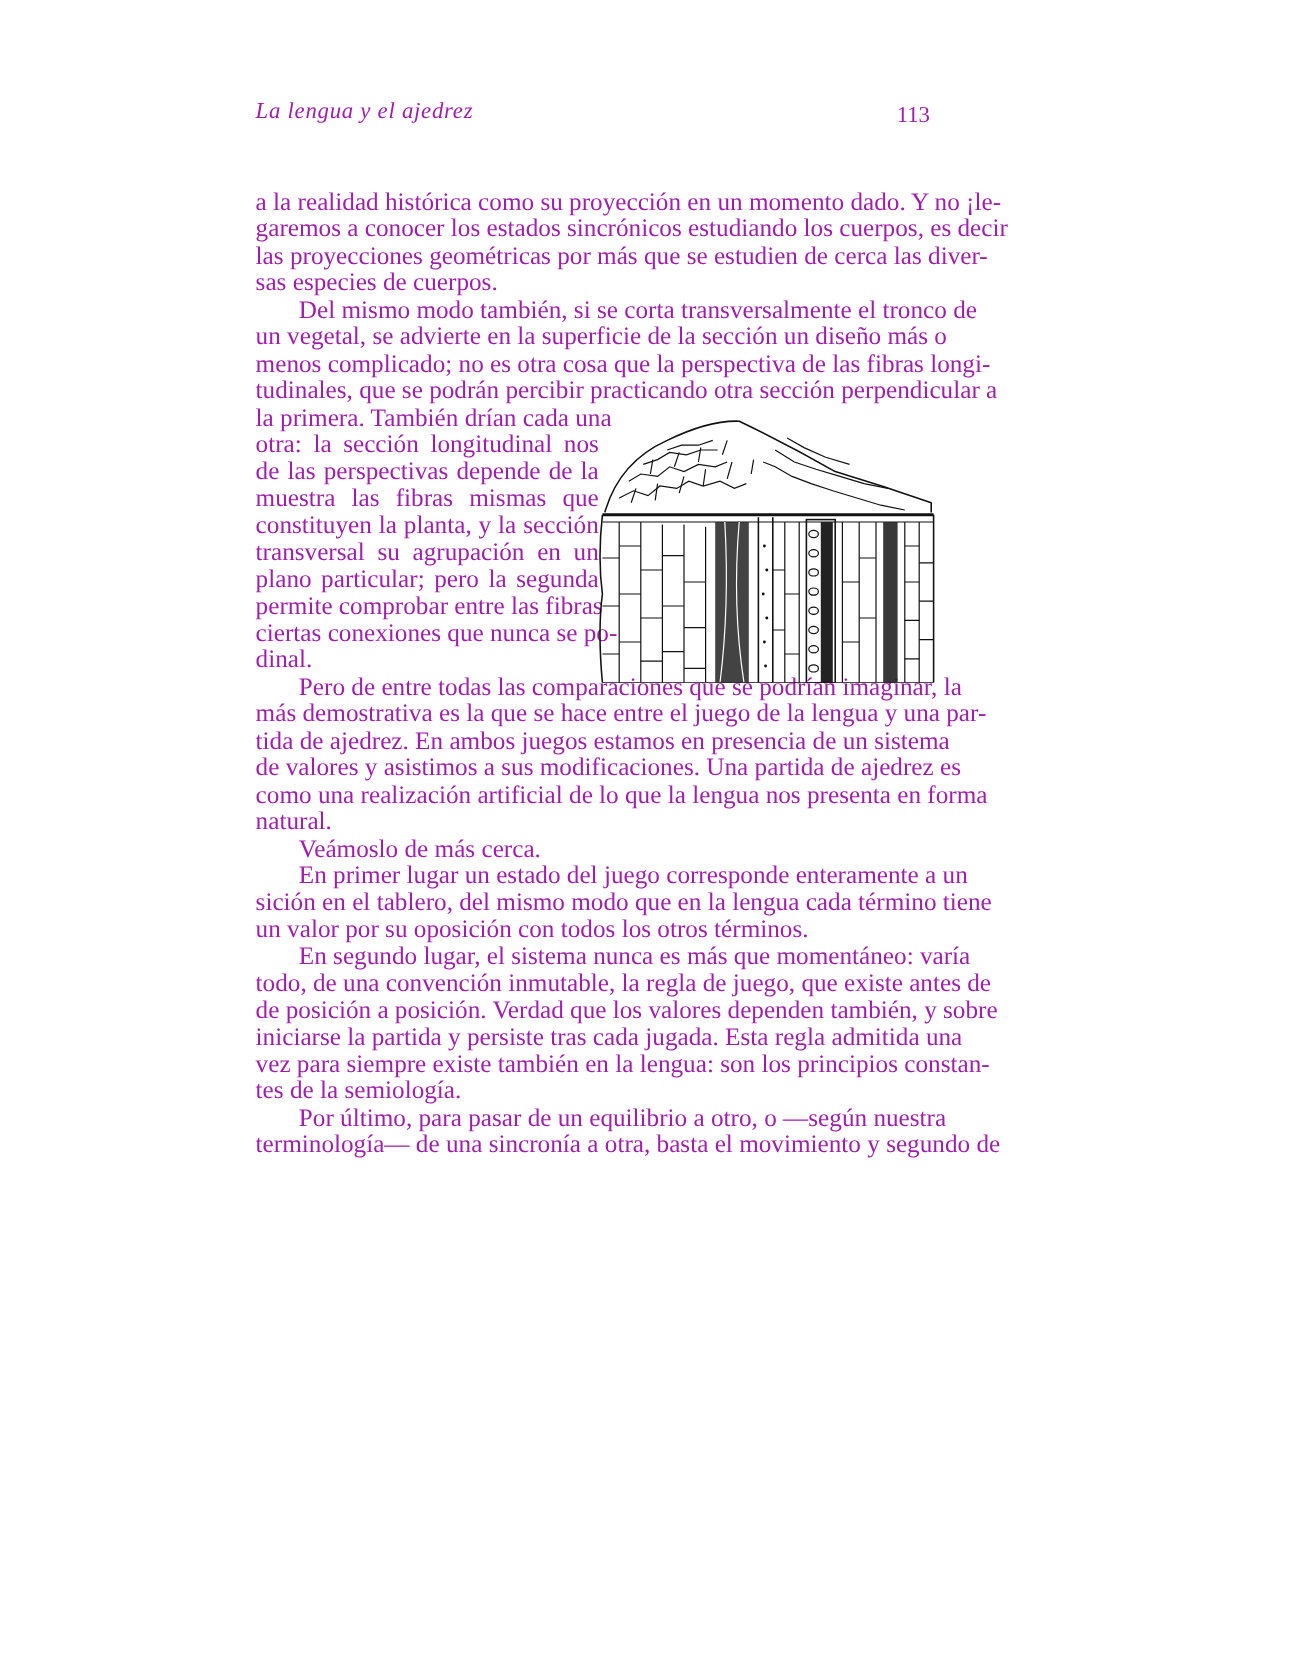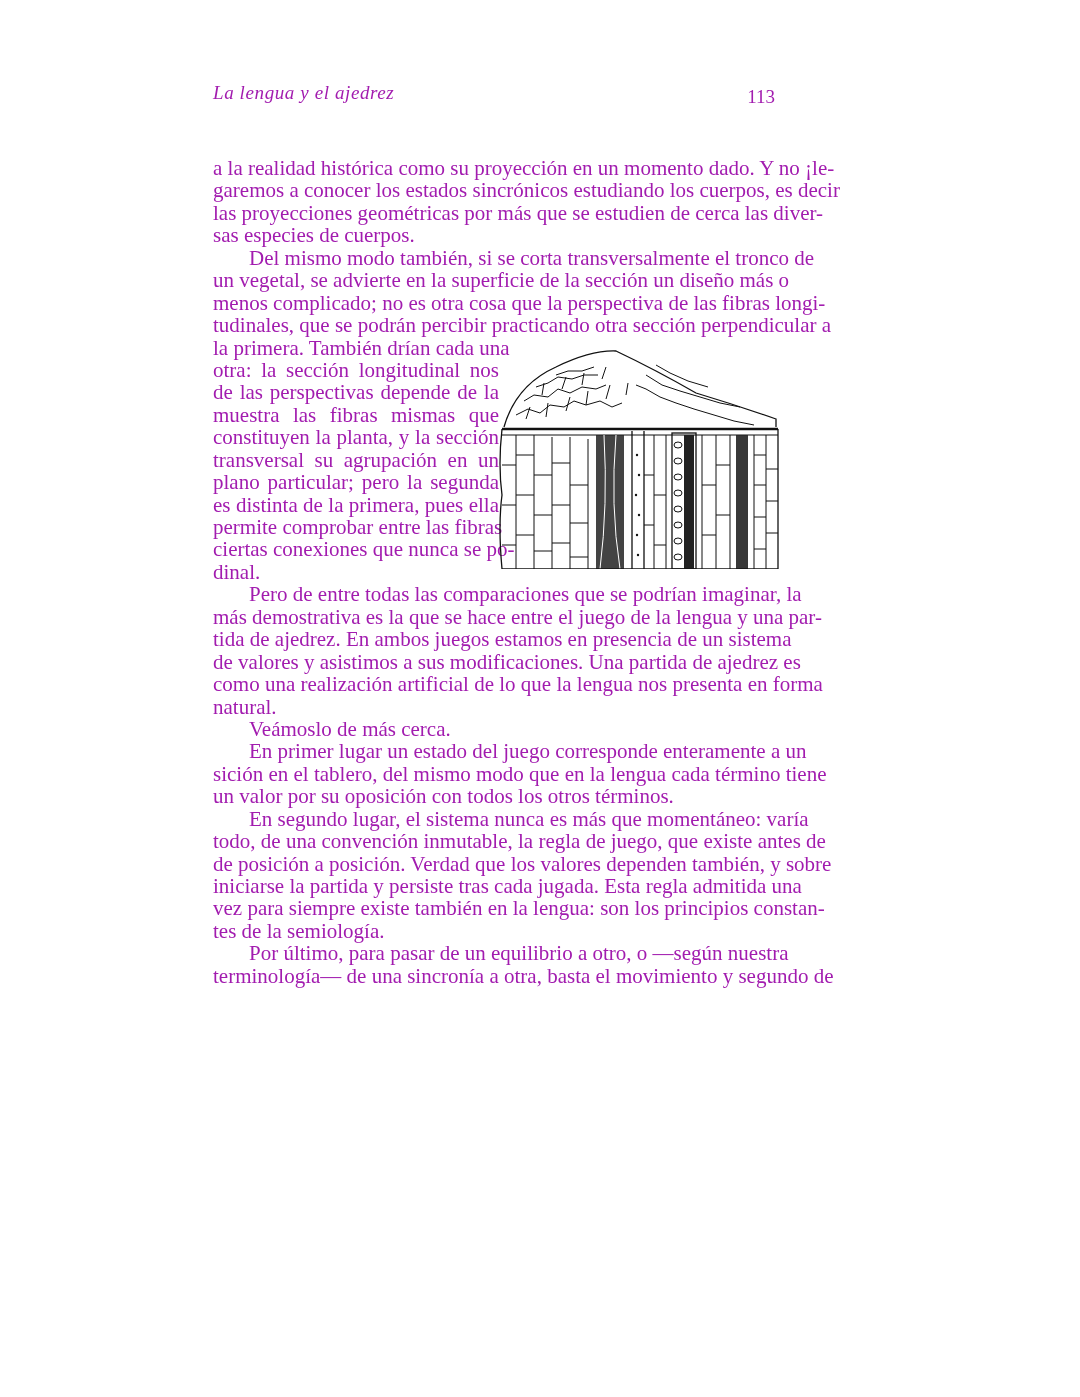--- a/index.html
+++ b/index.html
@@ -54,21 +54,20 @@
     <span class="line">tudinales, que se podrán percibir practicando otra sección perpendicular a</span>
 
     <div class="wrap-area">
       <span class="line wrap-line last">la primera. También drían cada una</span>
       <span class="line wrap-line">otra: la sección longitudinal nos</span>
       <span class="line wrap-line">de las perspectivas depende de la</span>
       <span class="line wrap-line">muestra las fibras mismas que</span>
       <span class="line wrap-line">constituyen la planta, y la sección</span>
       <span class="line wrap-line">transversal su agrupación en un</span>
       <span class="line wrap-line">plano particular; pero la segunda</span>
-      <span class="line wrap-line">es distinta de la primera, pues ella</span>
       <span class="line wrap-line">permite comprobar entre las fibras</span>
       <span class="line wrap-line">ciertas conexiones que nunca se po-</span>
       <span class="line wrap-line last">dinal.</span>
 
       <div class="figure">
         <svg viewBox="0 0 290 224">
           <g fill="none" stroke="#111" stroke-width="1.3">
 
             <path d="M8,82 Q20,40 60,22 Q95,5 120,6 Q160,25 200,48 Q240,60 280,74 L280,82"></path>
 

